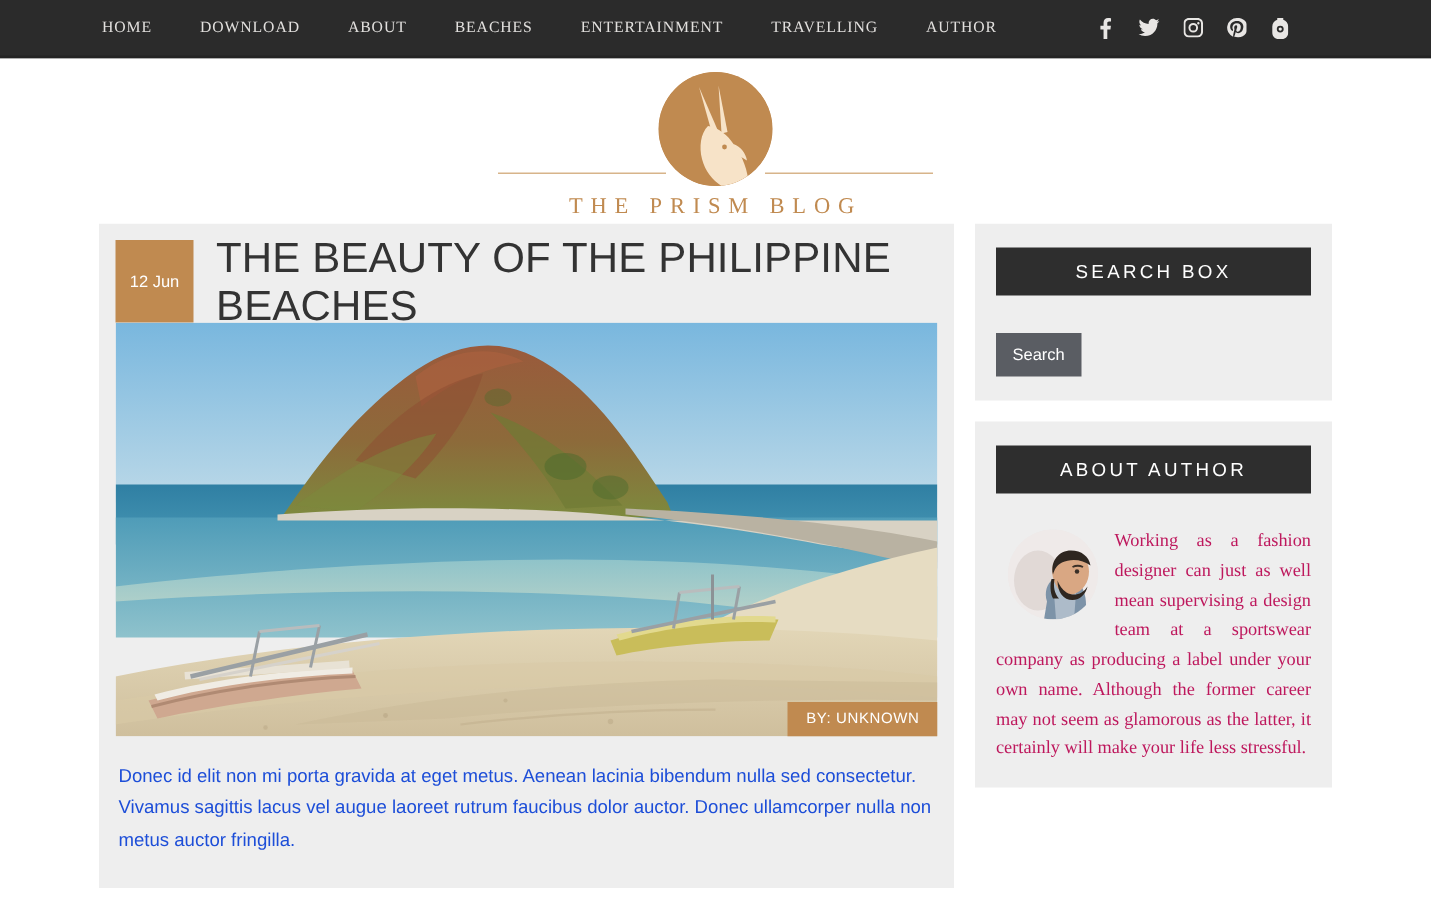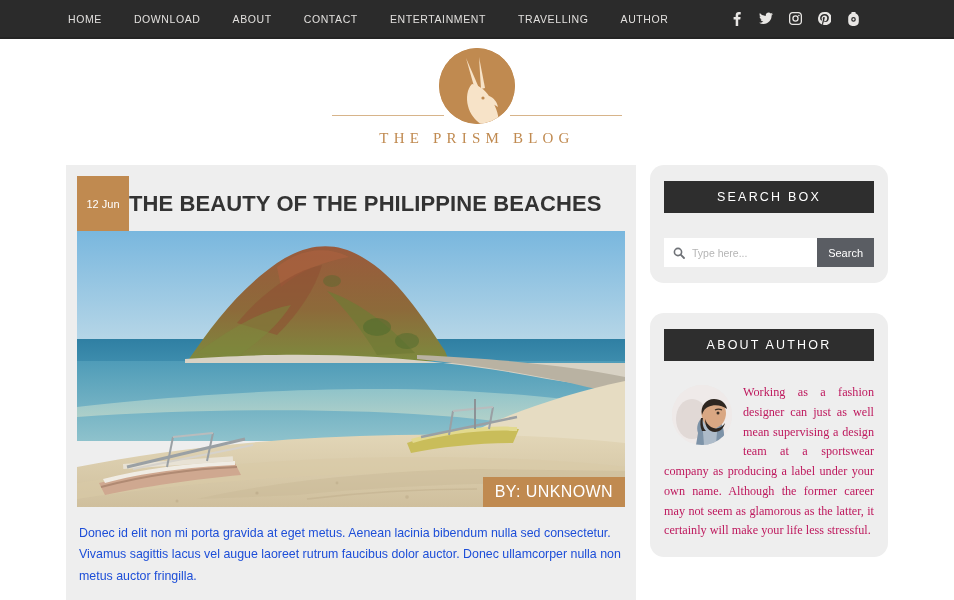--- a/index.html
+++ b/index.html
@@ -26,21 +26,21 @@
     align-items: center;
     margin-left: 52px;
     gap: 0px;
   }
   .nav-link {
     color: #e2e0de;
     font-size: 10.5px;
     letter-spacing: 0.6px;
     text-decoration: none;
     padding: 0 16px;
-    font-family: Liberation Sans, sans-serif;
+    font-family: Liberation Serif, serif;
     white-space: nowrap;
     cursor: pointer;
   }
 
   .social-links {
     position: absolute;
     right: 94px;
     display: flex;
     align-items: center;
     gap: 15px;
@@ -51,21 +51,21 @@
     height: 14px;
     display: flex;
     align-items: center;
     justify-content: center;
     cursor: pointer;
   }
   .social-icon svg { display: block; fill: #e8e6e4; }
 
   
   .masthead {
-    height: 126px;
+    height: 110px;
     background: #ffffff;
     display: flex;
     flex-direction: column;
     align-items: center;
     justify-content: flex-start;
     padding-top: 9px;
     position: relative;
   }
   .logo-circle {
     width: 76px;
@@ -131,62 +131,62 @@
     align-items: center;
     justify-content: center;
     font-size: 11px;
     font-family: "Liberation Sans", sans-serif;
     flex: none;
   }
   .post-title {
     flex: 1;
     display: flex;
     align-items: center;
+    padding-left: 15px;
     color: #333333;
-    font-size: 22px;
-    font-weight: bold;
+    font-size: 28px;
+    font-weight: normal;
     letter-spacing: 0.1px;
     font-family: "Liberation Sans", sans-serif;
     text-transform: uppercase;
     cursor: pointer;
   }
 
   .post-image-wrap {
     position: relative;
     width: 548px;
     height: 276px;
     overflow: hidden;
   }
   .post-image-wrap svg { display: block; }
   .post-byline {
     position: absolute;
     right: 0;
     bottom: 0;
     background: #c08a50;
     color: #ffffff;
-    font-size: 16px;
+    font-size: 10px;
     letter-spacing: 0.4px;
     padding: 6px 12px 6px 12px;
     font-family: "Liberation Sans", sans-serif;
   }
 
   .post-excerpt {
     color: #1d4ed8;
     font-size: 12.4px;
     line-height: 1.72;
     padding: 16px 2px 10px 2px;
     font-family: "Liberation Sans", sans-serif;
   }
 
   
   .widget {
     background: #eeeeee;
     padding: 16px 14px 16px 14px;
-    margin-bottom: 30px;
-    border-radius: 14px;
+    margin-bottom: 14px;
   }
   .widget-title {
     background: #2e2e2e;
     color: #ffffff;
     text-align: center;
     font-size: 12.5px;
     letter-spacing: 2.2px;
     padding: 9px 0;
     font-family: "Liberation Sans", sans-serif;
   }
@@ -248,21 +248,21 @@
   .author-avatar svg { display: block; }
 </style>
 </head>
 <body>
 
 <div class="navbar">
   <nav class="nav-links">
     <a class="nav-link">HOME</a>
     <a class="nav-link">DOWNLOAD</a>
     <a class="nav-link">ABOUT</a>
-    <a class="nav-link">CONTACT</a>
+    <a class="nav-link">BEACHES</a>
     <a class="nav-link">ENTERTAINMENT</a>
     <a class="nav-link">TRAVELLING</a>
     <a class="nav-link">AUTHOR</a>
   </nav>
 
   <div class="social-links">
     <span class="social-icon">
       <svg width="8" height="14" viewBox="0 0 8 14">
           <path d="M5.2 14V7.6h2.1l.3-2.5H5.2V3.6c0-.7.2-1.2 1.2-1.2h1.3V.1C7.4.1 6.6 0 5.7 0 3.9 0 2.7 1.1 2.7 3.1v2H.6v2.5h2.1V14h2.5z"></path>
         </svg>
@@ -408,29 +408,20 @@
       <p class="post-excerpt">Donec id elit non mi porta gravida at eget metus. Aenean lacinia bibendum nulla sed consectetur. Vivamus sagittis lacus vel augue laoreet rutrum faucibus dolor auctor. Donec ullamcorper nulla non metus auctor fringilla.</p>
     </article>
 
   </div>
 
   <aside class="sidebar-col">
 
     <section class="widget">
       <div class="widget-title">SEARCH BOX</div>
       <div class="search-row">
-        <div class="search-field">
-          <span class="search-icon">
-            <svg width="12" height="12" viewBox="0 0 12 12">
-                <circle cx="5" cy="5" r="3.6" fill="none" stroke="#6f7277" stroke-width="1.6"></circle>
-                <line x1="7.7" y1="7.7" x2="11" y2="11" stroke="#6f7277" stroke-width="1.8" stroke-linecap="round"></line>
-              </svg>
-          </span>
-          <input class="search-input" type="text" placeholder="Type here..." style="">
-        </div>
         <button class="search-button">Search</button>
       </div>
     </section>
 
     <section class="widget">
       <div class="widget-title">ABOUT AUTHOR</div>
       <div class="author-body">
         <div class="author-avatar">
           <svg width="60" height="60" viewBox="0 0 60 60">
             <rect width="60" height="60" fill="#efeae9"></rect>

